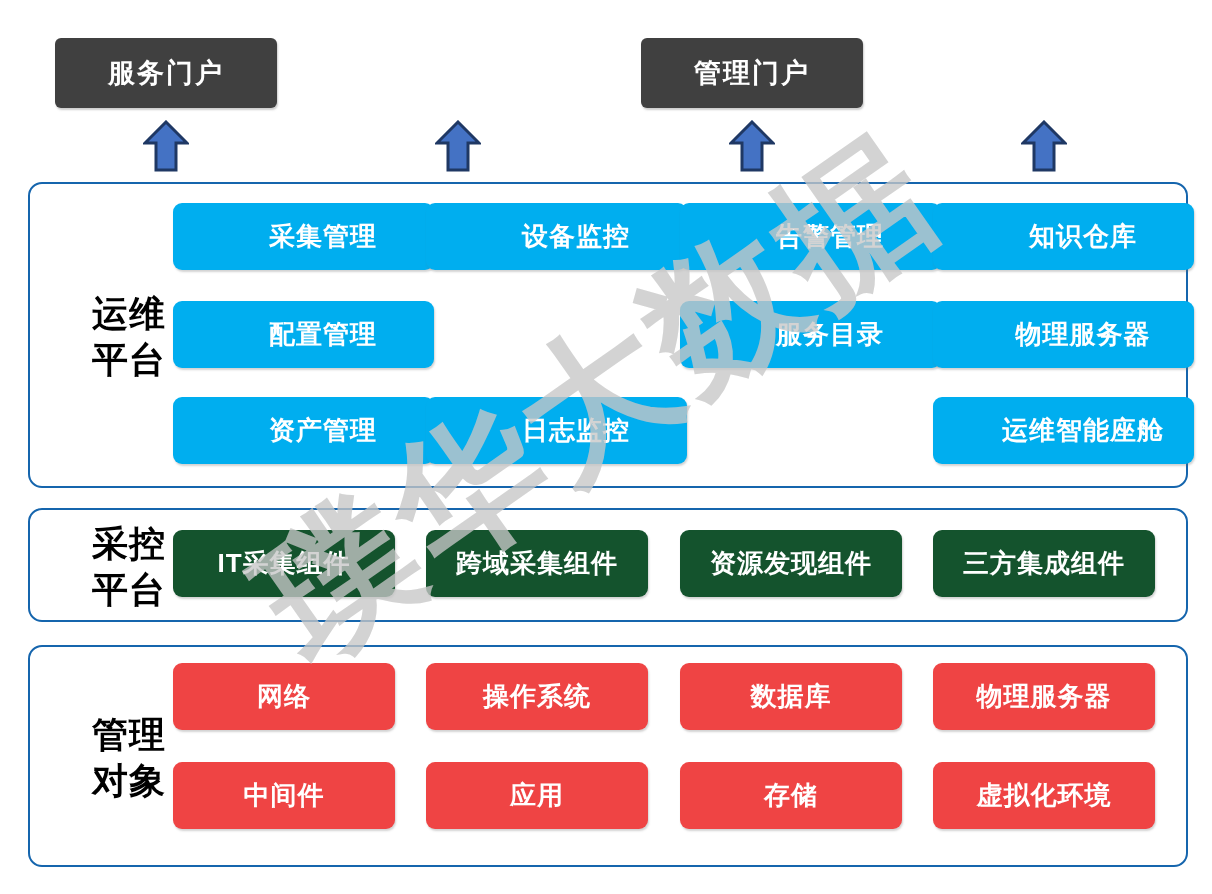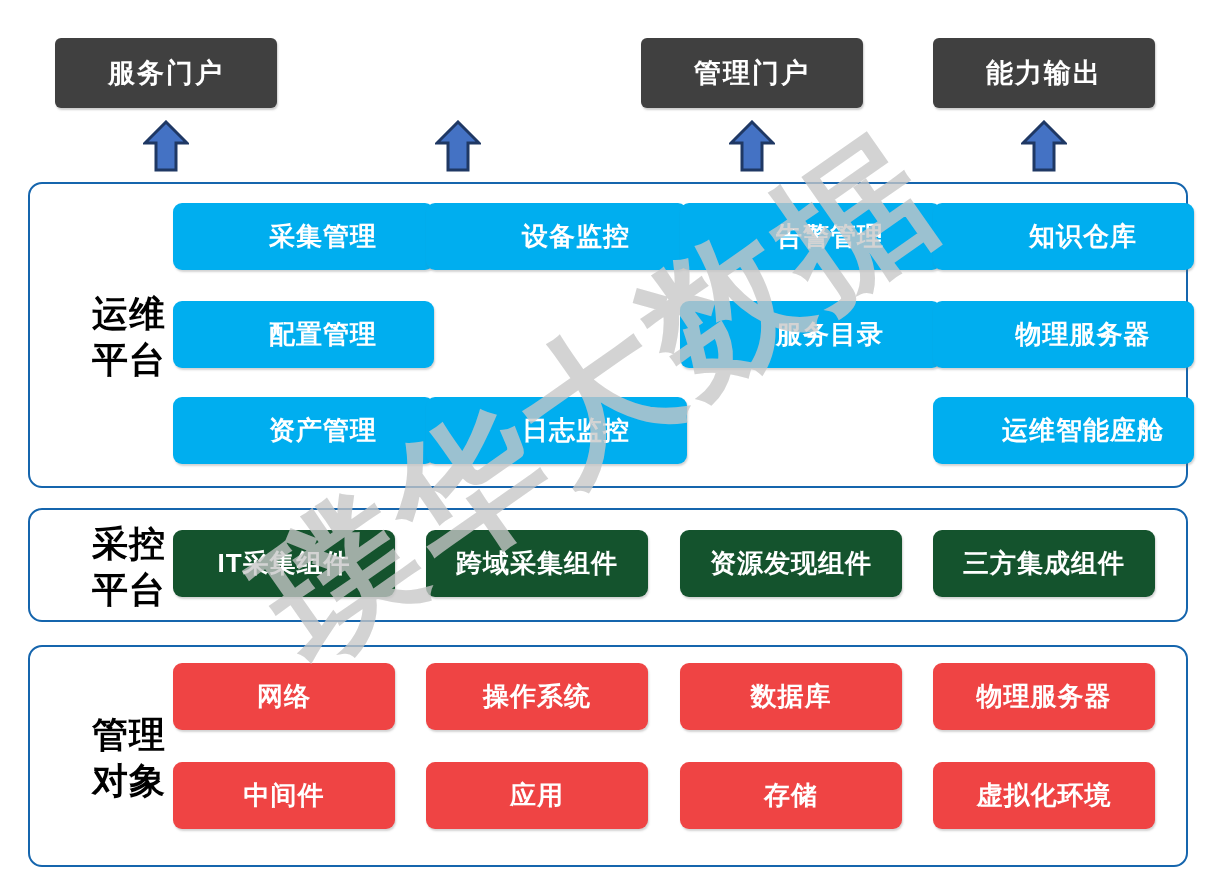--- a/index.html
+++ b/index.html
@@ -99,21 +99,20 @@
     pointer-events: none;
   }
 </style>
 </head>
 <body>
 
 <div class="canvas">
 
   <div class="portal" style="left:55px">服务门户</div>
   <div class="portal" style="left:641px">管理门户</div>
-  <div class="portal" style="left:933px">能力输出</div>
 
   <svg class="up-arrow" style="left:143px" viewBox="0 0 46 52">
       <path d="M23 2 L44 23 L33 23 L33 50 L13 50 L13 23 L2 23 Z" fill="#4472c4" stroke="#1f3864" stroke-width="3" stroke-linejoin="miter"></path>
     </svg>
   <svg class="up-arrow" style="left:435px" viewBox="0 0 46 52">
       <path d="M23 2 L44 23 L33 23 L33 50 L13 50 L13 23 L2 23 Z" fill="#4472c4" stroke="#1f3864" stroke-width="3" stroke-linejoin="miter"></path>
     </svg>
   <svg class="up-arrow" style="left:729px" viewBox="0 0 46 52">
       <path d="M23 2 L44 23 L33 23 L33 50 L13 50 L13 23 L2 23 Z" fill="#4472c4" stroke="#1f3864" stroke-width="3" stroke-linejoin="miter"></path>
     </svg>

